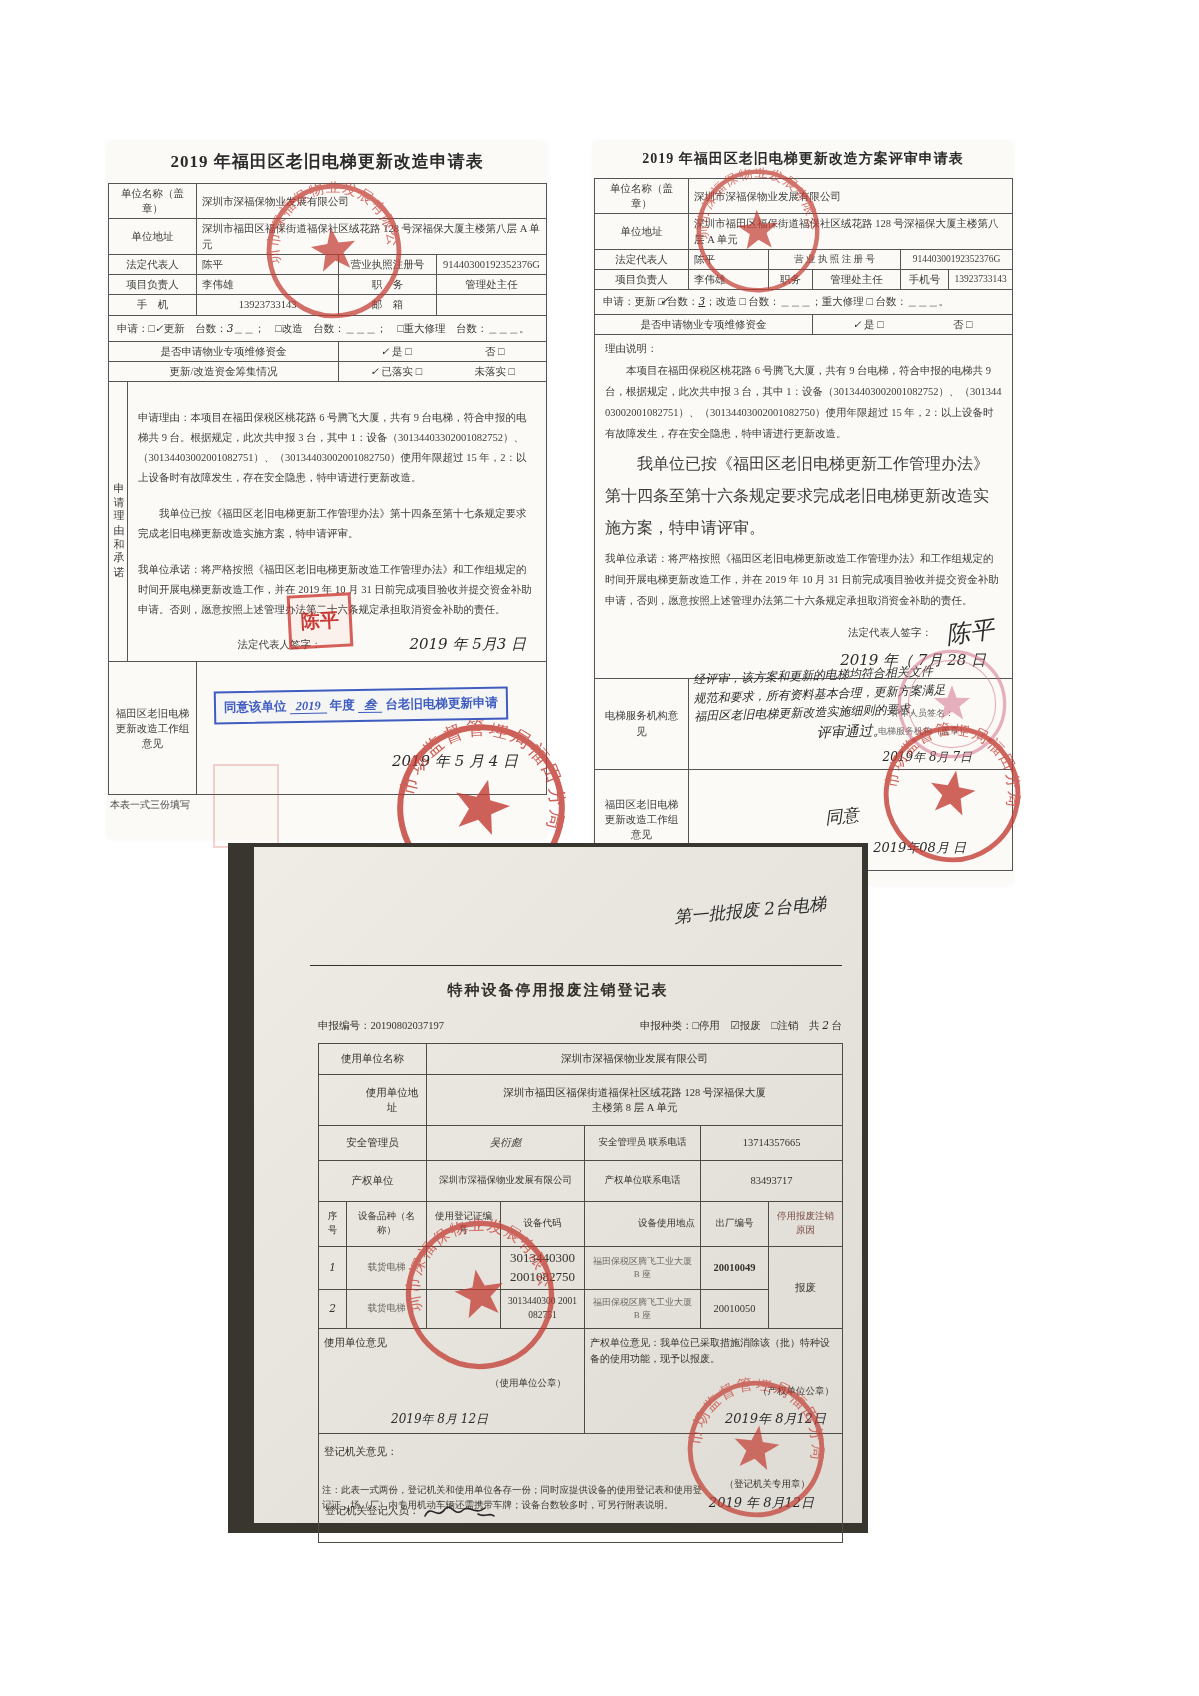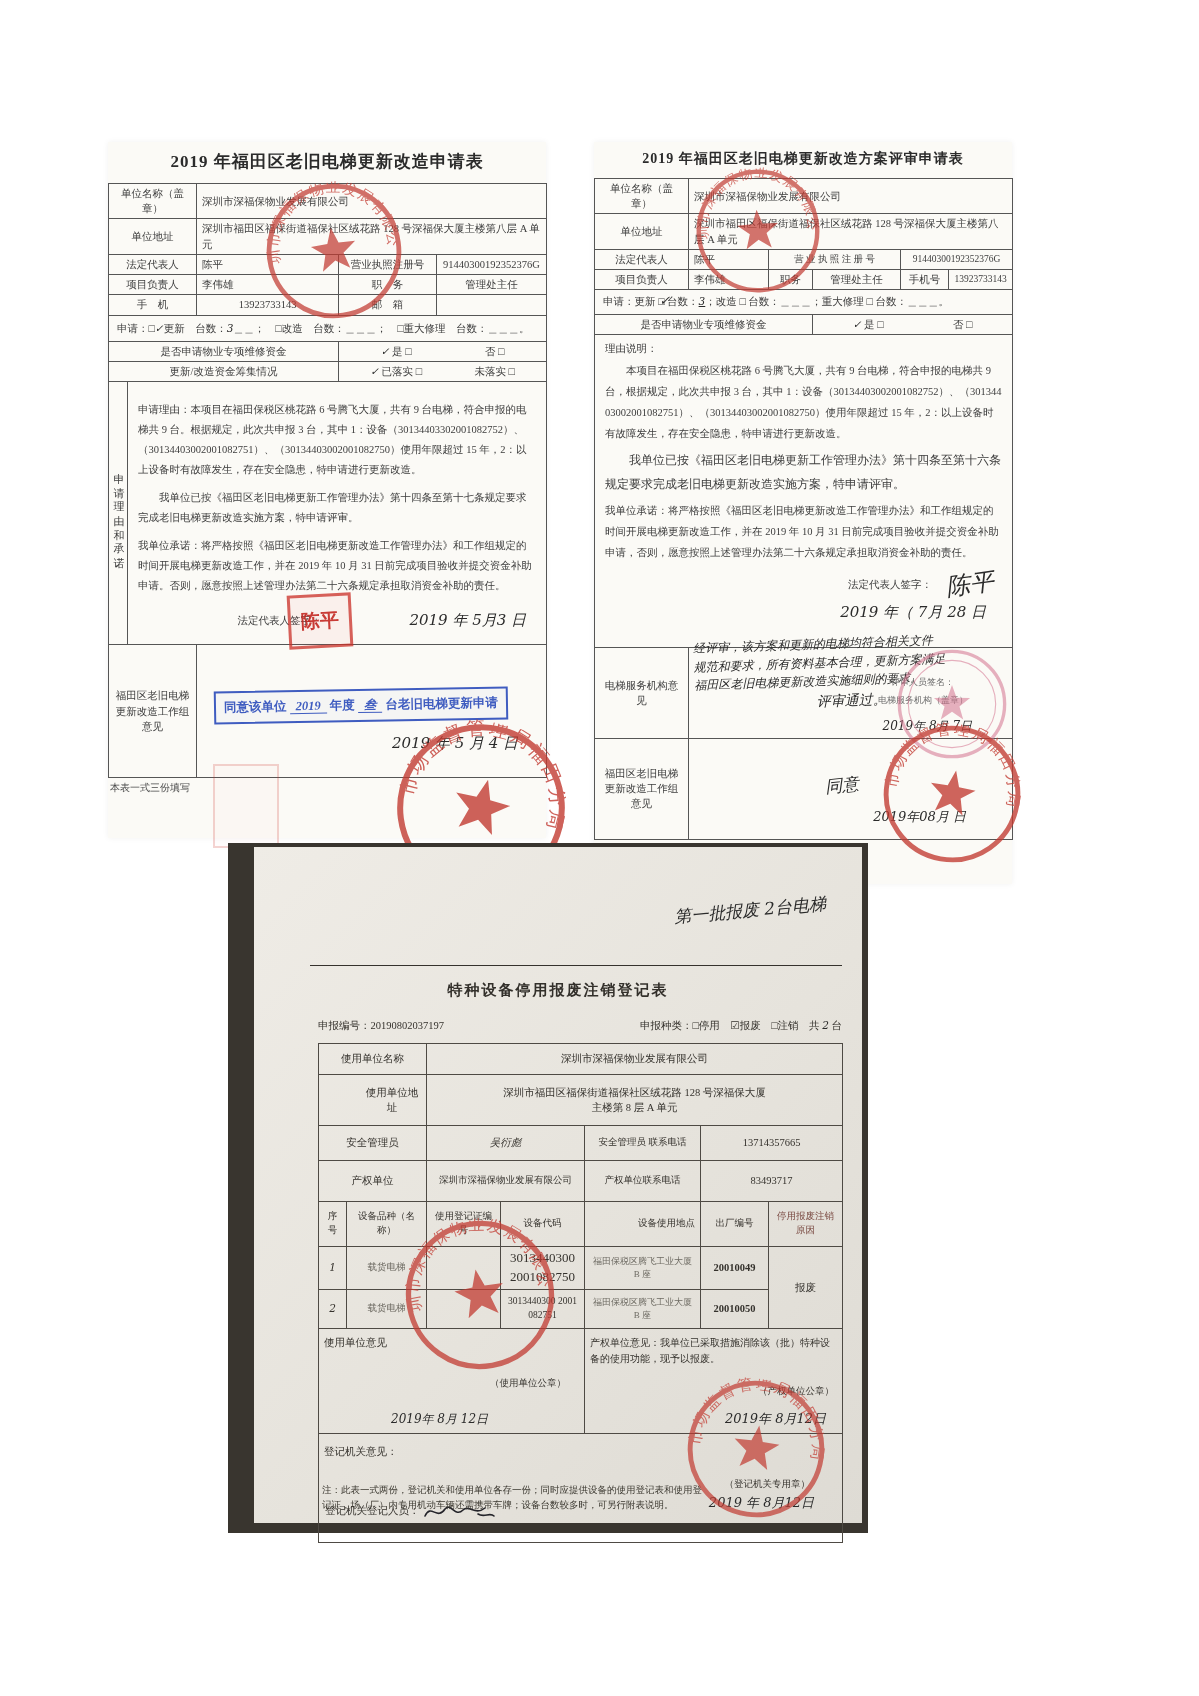--- a/index.html
+++ b/index.html
@@ -12,21 +12,21 @@
        vertical-align:middle;overflow:visible;word-break:break-all;}
   .c{text-align:center;}
   .lbl{text-align:center;}
   .hw{font-family:"DejaVu Serif",serif;font-style:italic;color:#2a2a2a;}
   .hwbig{font-size:15px;}
   .vwrap{display:flex;align-items:stretch;}
   .vlabel{width:18px;min-width:18px;border-right:1px solid #555;display:flex;align-items:center;
        justify-content:center;}
   .vlabel span{writing-mode:vertical-lr;letter-spacing:14px;font-size:11px;}
   .reasonbody{padding:10px 12px 6px 10px;flex:1;}
-  .reasonbody p{margin:8px 0 4px 0;text-indent:2em;line-height:1.9;font-size:10.5px;}
+  .reasonbody p{margin:16px 0 4px 0;text-indent:2em;line-height:1.9;font-size:10.5px;}
   .pnone{text-indent:0 !important;}
   .note{font-size:10px;margin:3px 0 0 2px;color:#4a4a4a;}
   .seal{position:absolute;color:#c23b32;pointer-events:none;}
   .seal svg{width:100%;height:100%;}
   .sqstamp{position:absolute;border:3px solid rgba(201,48,40,0.75);color:rgba(195,40,34,0.9);
        display:flex;align-items:center;justify-content:center;font-weight:bold;
        background:rgba(230,60,50,0.05);}
   .bluestamp{position:absolute;border:2px solid #3f5cc0;color:#3f5cc0;background:rgba(70,100,200,0.03);
        font-size:12.5px;padding:6px 8px;white-space:nowrap;transform:rotate(-1deg);font-weight:bold;}
   .bluestamp .fill{font-style:italic;border-bottom:1px solid #3f5cc0;padding:0 6px;}
@@ -204,21 +204,21 @@
         <div style="display:flex;justify-content:space-around;">
           <span><span class="hw">✓</span>&nbsp;<span>是 □</span></span>
           <span>否 □</span>
         </div>
       </td>
     </tr>
     <tr>
       <td colspan="6" style="padding:6px 10px;height:300px;vertical-align:top;">
         <div>理由说明：</div>
         <p style="margin:4px 0;text-indent:2em;line-height:2.0;font-size:10.5px;">本项目在福田保税区桃花路 6 号腾飞大厦，共有 9 台电梯，符合申报的电梯共 9 台，根据规定，此次共申报 3 台，其中 1：设备（30134403002001082752）、（30134403002001082751）、（30134403002001082750）使用年限超过 15 年，2：以上设备时有故障发生，存在安全隐患，特申请进行更新改造。</p>
-        <p style="margin:4px 0;text-indent:2em;line-height:2.0;font-size:12px;">我单位已按《福田区老旧电梯更新工作管理办法》第十四条至第十六条规定要求完成老旧电梯更新改造实施方案，特申请评审。</p>
+        <p style="margin:4px 0;text-indent:2em;line-height:2.0;font-size:16px;">我单位已按《福田区老旧电梯更新工作管理办法》第十四条至第十六条规定要求完成老旧电梯更新改造实施方案，特申请评审。</p>
         <p style="margin:4px 0;text-indent:0;line-height:2.0;font-size:10.5px;">我单位承诺：将严格按照《福田区老旧电梯更新改造工作管理办法》和工作组规定的时间开展电梯更新改造工作，并在 2019 年 10 月 31 日前完成项目验收并提交资金补助申请，否则，愿意按照上述管理办法第二十六条规定承担取消资金补助的责任。</p>
         <div class="signrow" style="margin-top:4px;">
           <span>法定代表人签字：</span>
           <span class="hw" style="font-size:24px;transform:rotate(-8deg);display:inline-block;">陈平</span>
         </div>
         <div style="text-align:right;padding-right:16px;">
           <span class="hw hwbig">2019 年（ 7月 28 日</span>
         </div>
       </td>
     </tr>
@@ -332,21 +332,21 @@
         <td class="c" style="font-size:9px;color:#6d6a62;">福田保税区腾飞工业大厦 B 座</td>
         <td class="c" style="font-weight:bold;">20010049</td>
         <td class="c" rowspan="2">报废</td>
       </tr>
       <tr>
         <td class="c hw" style="height:34px;">2</td>
         <td class="c" style="color:#6d6a62;font-size:9.5px;">载货电梯</td>
         <td class="c"></td>
         <td class="c" style="font-size:9.5px;">3013440300 2001082751</td>
         <td class="c" style="font-size:9px;color:#6d6a62;">福田保税区腾飞工业大厦 B 座</td>
-        <td class="c" style="font-weight:bold;">20010050</td>
+        <td class="c" style="font-weight:normal;">20010050</td>
       </tr>
       <tr>
         <td colspan="4" style="height:100px;vertical-align:top;position:relative;">
           <div style="padding-top:4px;">使用单位意见</div>
           <div style="position:absolute;right:18px;top:48px;font-size:9.5px;">（使用单位公章）</div>
           <div class="hw" style="position:absolute;left:72px;bottom:4px;font-size:12px;">2019年 8月 12日</div>
         </td>
         <td colspan="3" style="vertical-align:top;position:relative;">
           <div style="padding-top:4px;font-size:10px;line-height:1.6;">产权单位意见：我单位已采取措施消除该（批）特种设备的使用功能，现予以报废。</div>
           <div style="position:absolute;right:8px;top:56px;font-size:9.5px;">（产权单位公章）</div>

